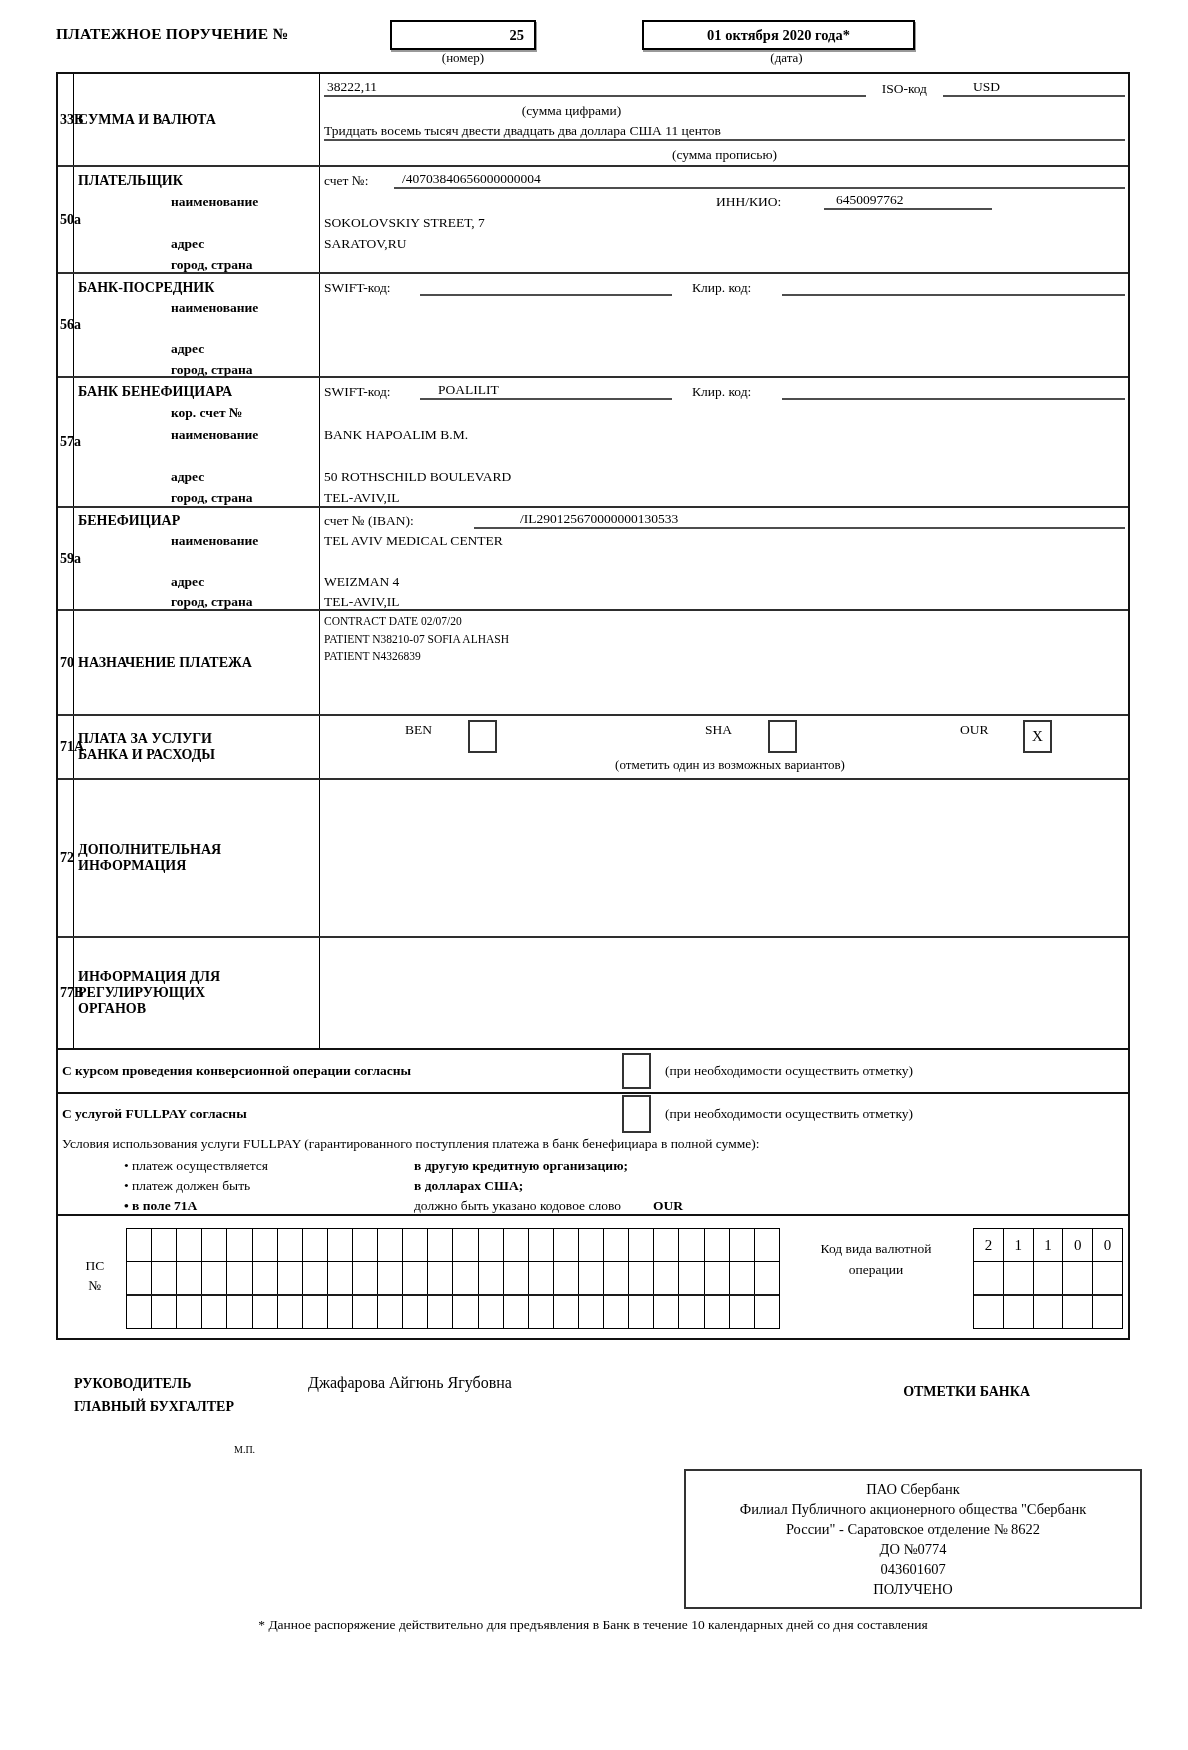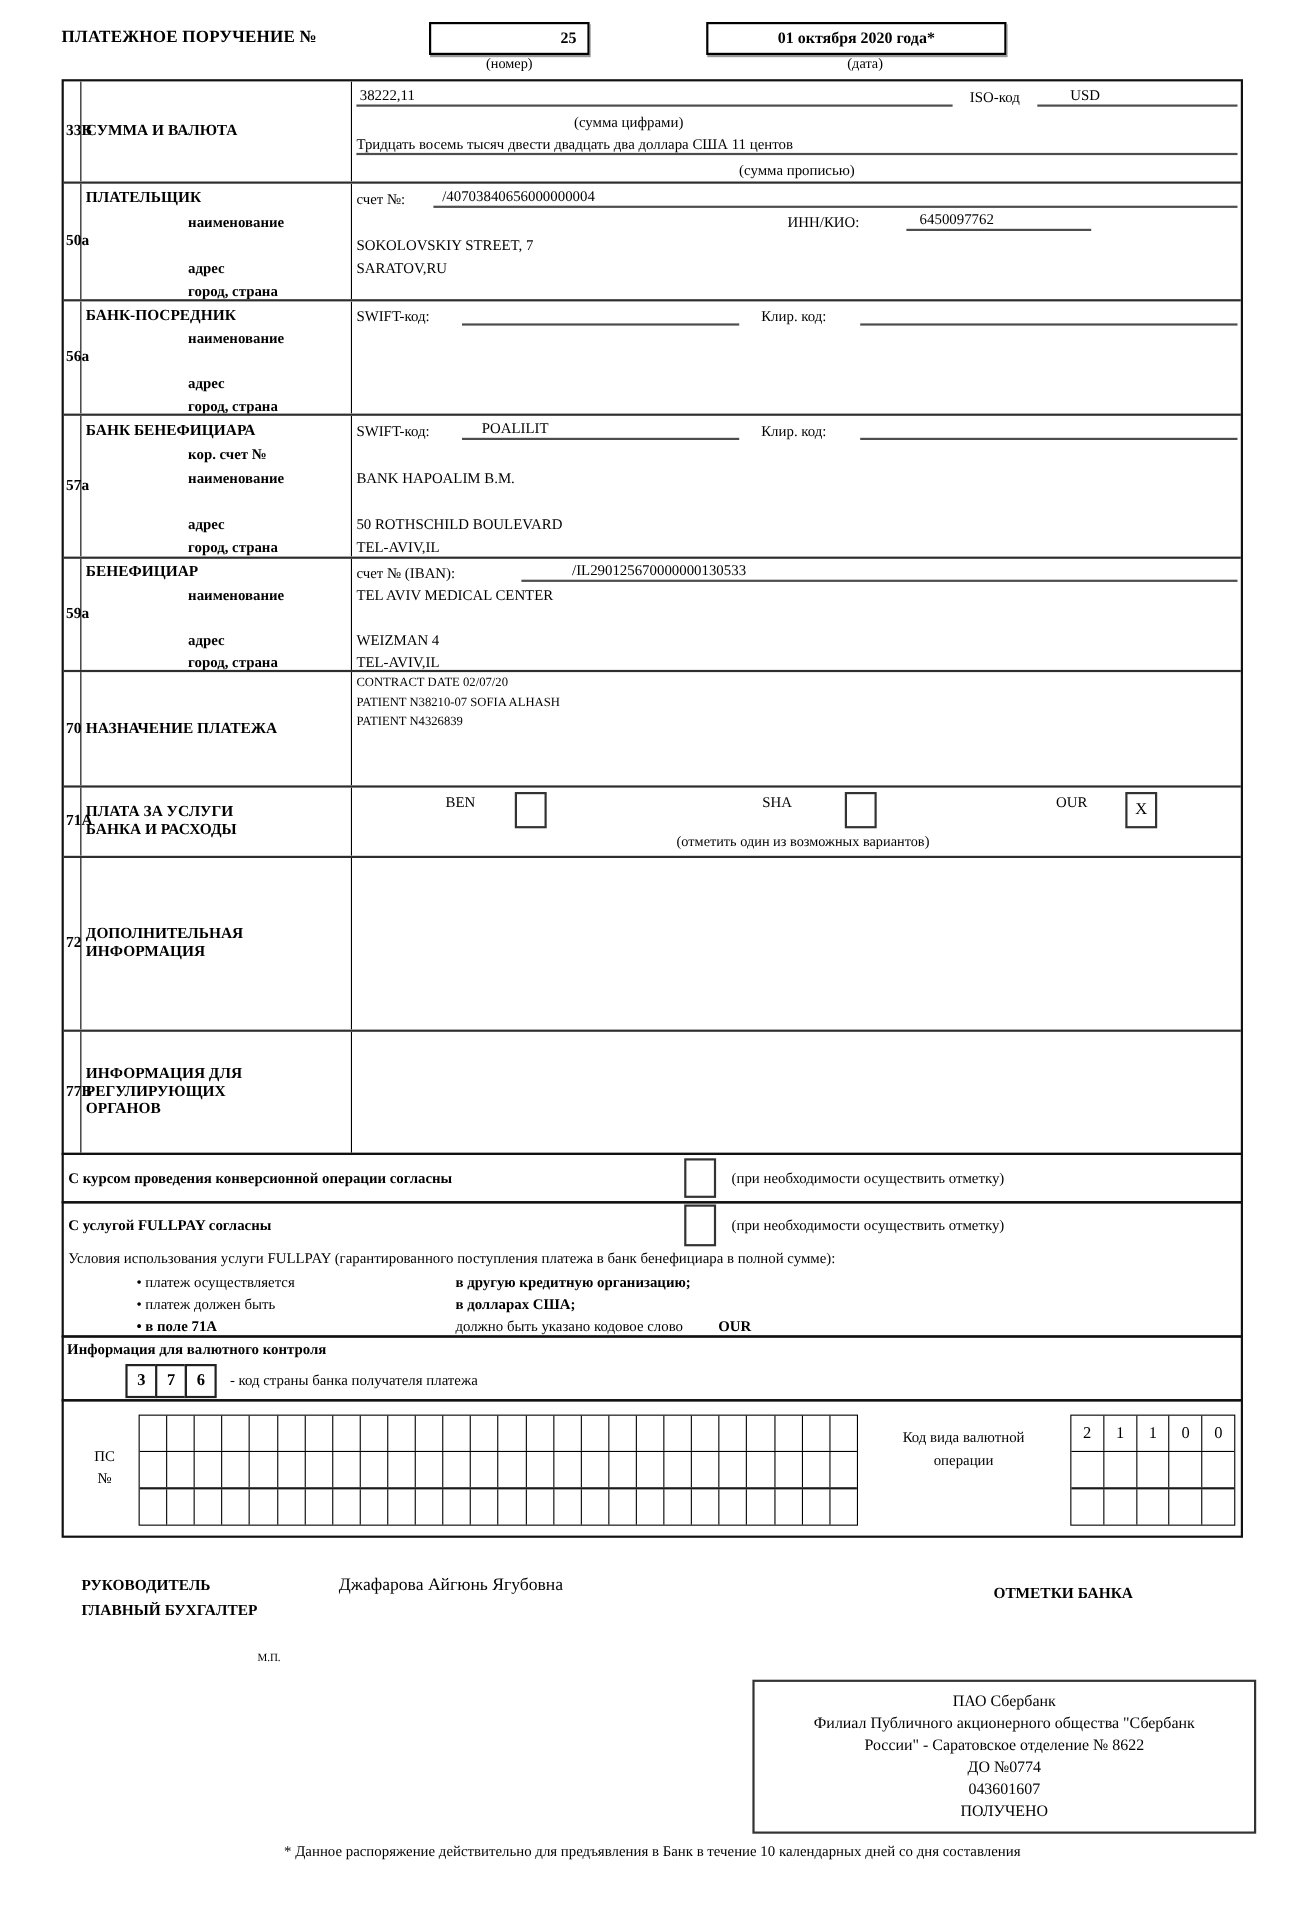--- a/index.html
+++ b/index.html
@@ -287,21 +287,21 @@
 
     <div class="trow r71a">
       <div class="tcode">71A</div>
       <div class="tlabel vcenter">
         <span class="ftitle">ПЛАТА ЗА УСЛУГИ</span>
         <span class="ftitle">БАНКА И РАСХОДЫ</span>
       </div>
       <div class="tcontent">
         <span class="post" style="left:85px;">BEN</span>
         <span class="cbx pbx" style="left:148px;"></span>
-        <span class="post" style="left:373px;">SHA</span>
+        <span class="post" style="left:385px;">SHA</span>
         <span class="cbx pbx" style="left:448px;"></span>
         <span class="post" style="left:640px;">OUR</span>
         <span class="cbx pbx" style="left:703px;">X</span>
         <span class="opt-cap">(отметить один из возможных вариантов)</span>
       </div>
     </div>
 
     <div class="trow r72">
       <div class="tcode">72</div>
       <div class="tlabel vcenter">
@@ -346,30 +346,20 @@
       <span class="b-bold">в долларах США;</span>
     </div>
     <div class="bullet">
       <span class="b-sp"></span>
       <span class="b-left b-bold">• в поле 71А</span>
       <span>должно быть указано кодовое слово</span>
       <span class="our-code">OUR</span>
     </div>
   </div>
 
-  <div class="box currctl">
-    <div class="cc-title">Информация для валютного контроля</div>
-    <div class="cc-row">
-      <span class="cc-sp"></span>
-      <span class="ccell">3</span>
-      <span class="ccell">7</span>
-      <span class="ccell">6</span>
-      <span class="cc-label">- код страны банка получателя платежа</span>
-    </div>
-  </div>
 
   <div class="box psbox">
     <div class="ps-label">
       <div>ПС</div>
       <div>№</div>
     </div>
     <div class="pgrid pg-left">
       <div class="prow">
             <div class="gcell"></div>
             <div class="gcell"></div>

